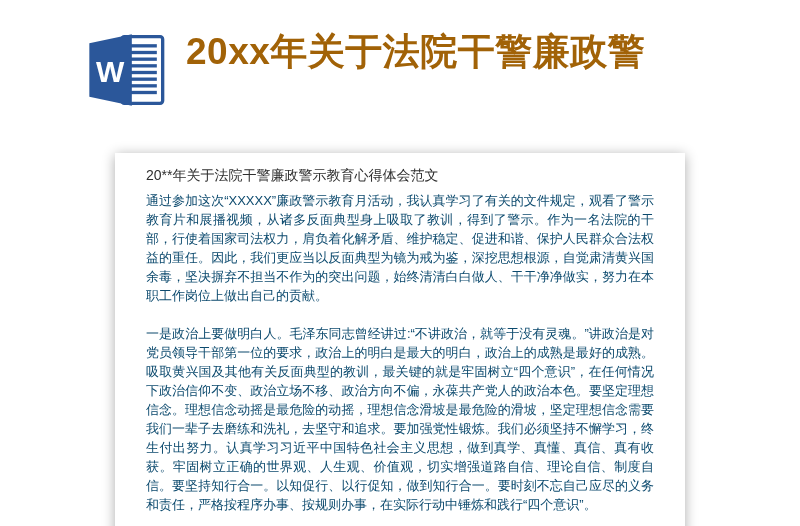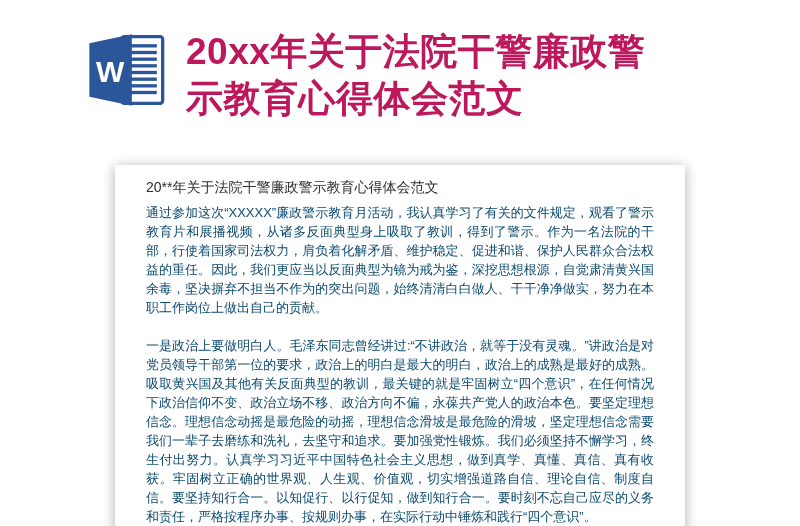--- a/index.html
+++ b/index.html
@@ -29,21 +29,21 @@
     height: 80px;
     flex: none;
     margin-top: 2px;
   }
   .page-title {
     margin: 0 0 0 18px;
     width: 474px;
     font-size: 37px;
     font-weight: 700;
     line-height: 47px;
-    color: #be185d;
+    color: #a16207;
     letter-spacing: 0.5px;
   }
   .page-title span { display: block; white-space: nowrap; }
 
   
   .doc-page {
     box-sizing: border-box;
     width: 570px;
     height: 440px;            
     margin: 43px auto 0;
@@ -87,21 +87,20 @@
         <line x1="53" y1="67" x2="87" y2="67"></line>
         <line x1="53" y1="75" x2="87" y2="75"></line>
       </g>
 
       <polygon points="6,16 57,5 57,91 6,80" fill="#2B579A"></polygon>
       <text x="31" y="62" text-anchor="middle" font-size="36" font-weight="bold" fill="#ffffff" font-family="Liberation Sans, sans-serif">W</text>
     </svg>
 
     <h1 class="page-title">
       <span>20xx年关于法院干警廉政警</span>
-      <span>示教育心得体会范文</span>
     </h1>
   </header>
 
   <main class="doc-page">
     <h2 class="doc-heading">20**年关于法院干警廉政警示教育心得体会范文</h2>
     <div class="doc-body">
         <p>通过参加这次“XXXXX”廉政警示教育月活动，我认真学习了有关的文件规定，观看了警示教育片和展播视频，从诸多反面典型身上吸取了教训，得到了警示。作为一名法院的干部，行使着国家司法权力，肩负着化解矛盾、维护稳定、促进和谐、保护人民群众合法权益的重任。因此，我们更应当以反面典型为镜为戒为鉴，深挖思想根源，自觉肃清黄兴国余毒，坚决摒弃不担当不作为的突出问题，始终清清白白做人、干干净净做实，努力在本职工作岗位上做出自己的贡献。</p>
         <p>一是政治上要做明白人。毛泽东同志曾经讲过:“不讲政治，就等于没有灵魂。”讲政治是对党员领导干部第一位的要求，政治上的明白是最大的明白，政治上的成熟是最好的成熟。吸取黄兴国及其他有关反面典型的教训，最关键的就是牢固树立“四个意识”，在任何情况下政治信仰不变、政治立场不移、政治方向不偏，永葆共产党人的政治本色。要坚定理想信念。理想信念动摇是最危险的动摇，理想信念滑坡是最危险的滑坡，坚定理想信念需要我们一辈子去磨练和洗礼，去坚守和追求。要加强党性锻炼。我们必须坚持不懈学习，终生付出努力。认真学习习近平中国特色社会主义思想，做到真学、真懂、真信、真有收获。牢固树立正确的世界观、人生观、价值观，切实增强道路自信、理论自信、制度自信。要坚持知行合一。以知促行、以行促知，做到知行合一。要时刻不忘自己应尽的义务和责任，严格按程序办事、按规则办事，在实际行动中锤炼和践行“四个意识”。</p>
       </div>
   </main>

